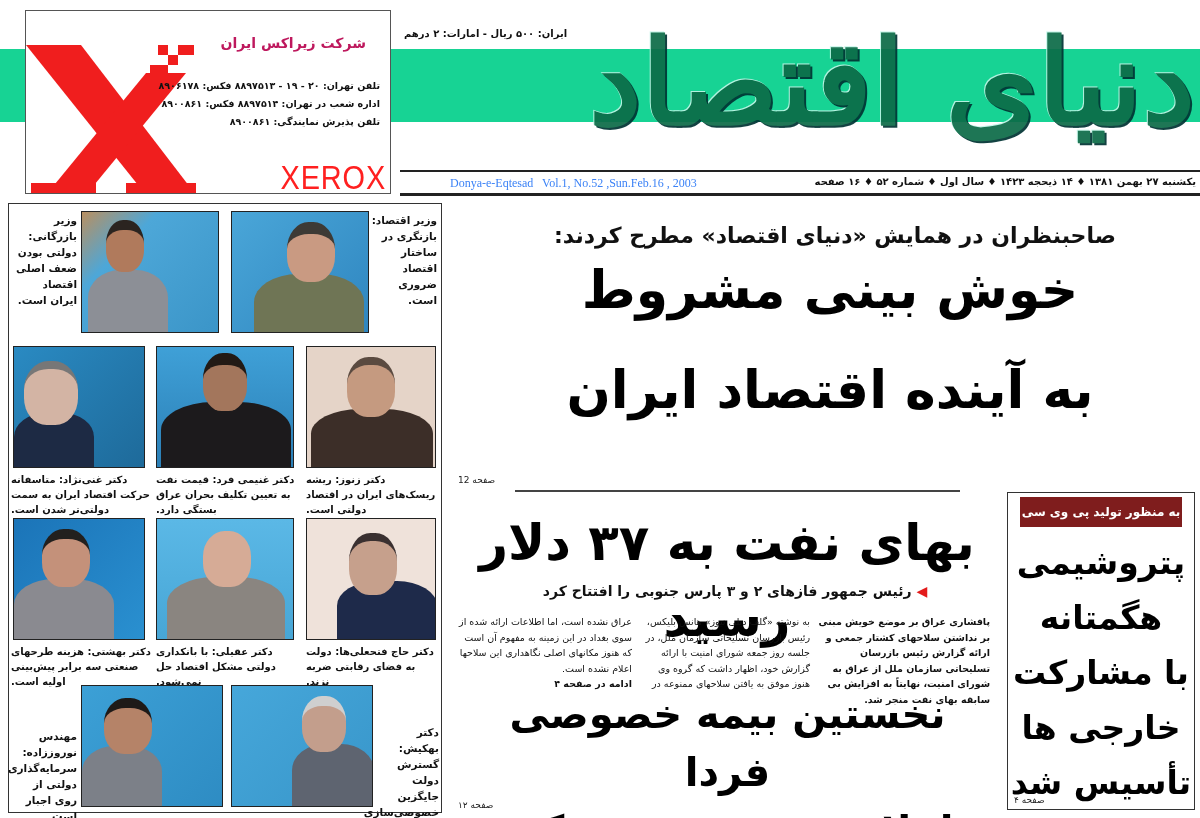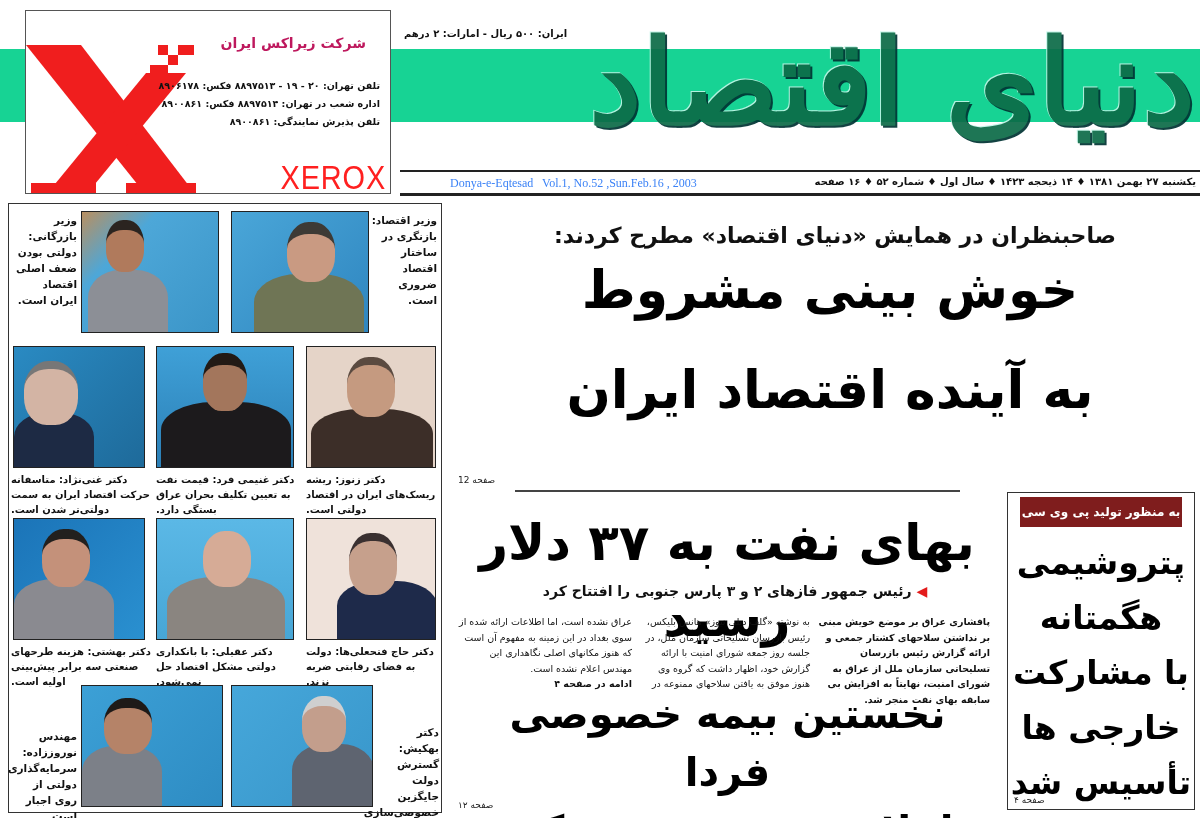--- a/index.html
+++ b/index.html
@@ -173,21 +173,21 @@
 <div class="rule" style="left:515px;top:490px;width:445px"></div>
 
 <div class="headline2">بهای نفت به ۳۷ دلار رسید</div>
 <div class="subhead">
   <span class="tri">◀</span>
   <span>رئیس جمهور فازهای ۲ و ۳ پارس جنوبی را افتتاح کرد</span>
 </div>
 <div class="col bold" style="left:818px;width:172px">پافشاری عراق بر موضع خویش مبنی بر نداشتن سلاحهای کشتار جمعی و ارائه گزارش رئیس بازرسان تسلیحاتی سازمان ملل از عراق به شورای امنیت، نهایتاً به افزایش بی سابقه بهای نفت منجر شد.</div>
 <div class="col" style="left:640px;width:170px">به نوشته «گلف دیلی نیوز» هانس بلیکس، رئیس بازرسان تسلیحاتی سازمان ملل، در جلسه روز جمعه شورای امنیت با ارائه گزارش خود، اظهار داشت که گروه وی هنوز موفق به یافتن سلاحهای ممنوعه در</div>
 <div class="col" style="left:458px;width:174px">
-  <div>عراق نشده است، اما اطلاعات ارائه شده از سوی بغداد در این زمینه به مفهوم آن است که هنوز مکانهای اصلی نگاهداری این مهندس اعلام نشده است.</div>
+  <div>عراق نشده است، اما اطلاعات ارائه شده از سوی بغداد در این زمینه به مفهوم آن است که هنوز مکانهای اصلی نگاهداری این سلاحها اعلام نشده است.</div>
   <div class="continue">ادامه در صفحه ۴</div>
 </div>
 
 <div class="headline3">
   <div>نخستین بیمه خصوصی فردا</div>
   <div>اعلام موجودیت می کند</div>
 </div>
 <div class="page-ref" style="left:458px;top:800px">صفحه ۱۲</div>
 
 <div class="side-box">

